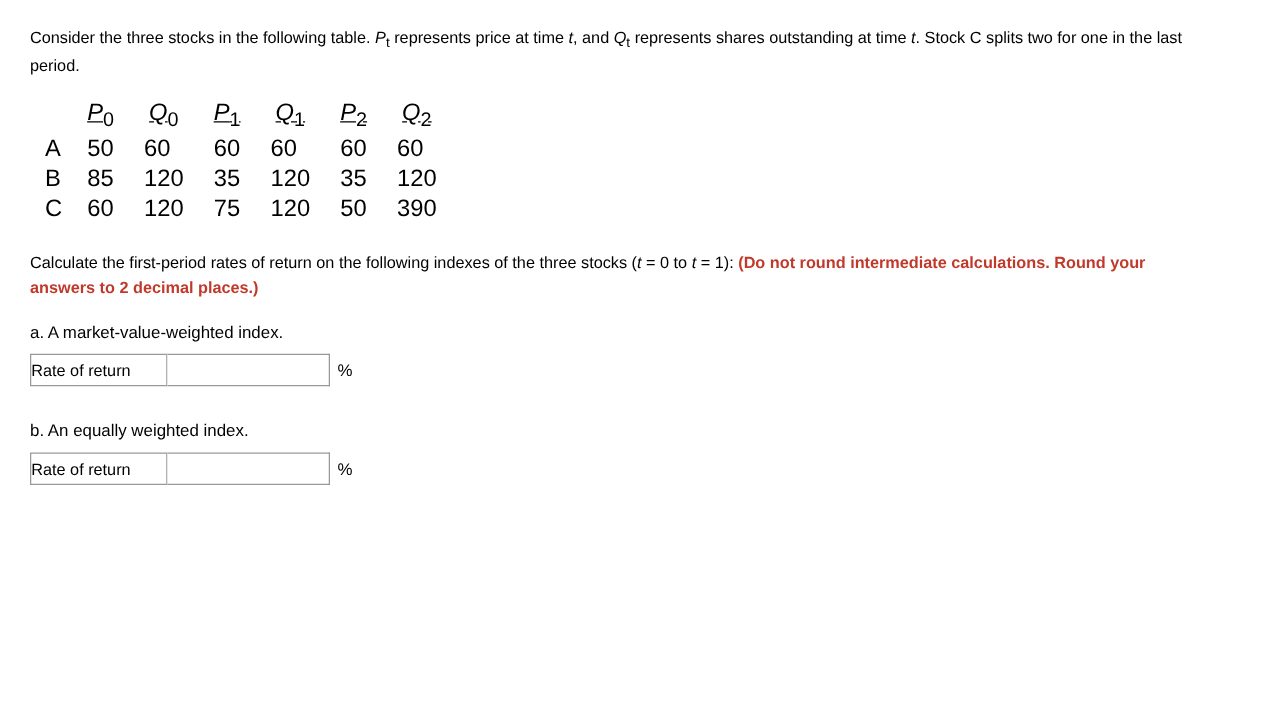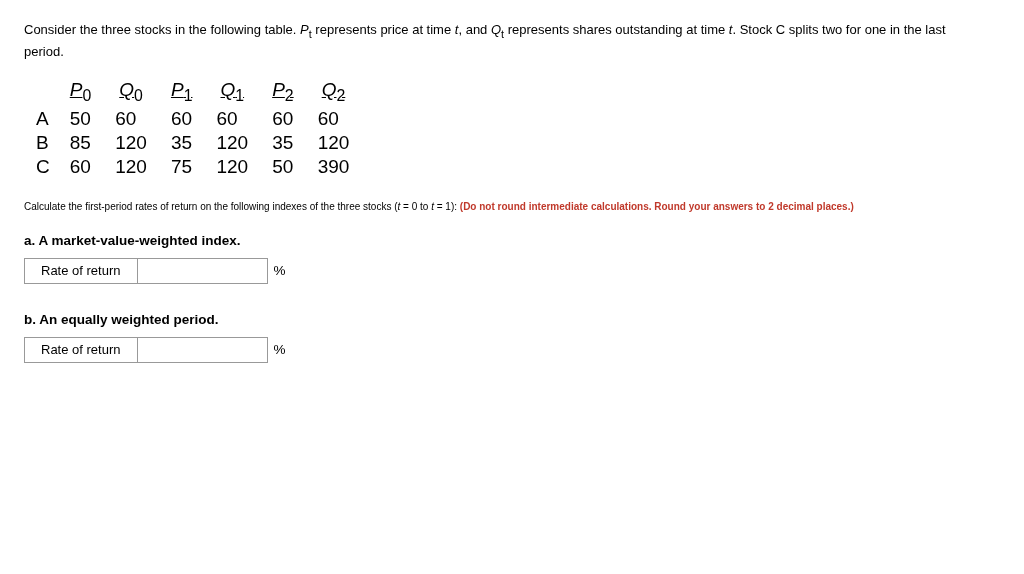--- a/index.html
+++ b/index.html
@@ -43,47 +43,47 @@
       text-align: left;
       padding: 1px 12px;
     }
 
     .stock-table td.row-label {
       text-align: left;
       padding-right: 8px;
     }
 
     .instruction-text {
-      font-size: 10px;
+      font-size: 13px;
       line-height: 1.55;
       margin-bottom: 18px;
       max-width: 940px;
     }
 
     .instruction-text .bold-red {
       font-weight: bold;
       color: #c0392b;
     }
 
     .section-label {
       font-size: 13.5px;
-      font-weight: bold;
+      font-weight: normal;
       margin-bottom: 10px;
     }
 
     .input-row {
       display: flex;
       align-items: center;
       margin-bottom: 28px;
     }
 
     .input-label {
       font-size: 13px;
       border: 1px solid #999;
-      padding: 3px 16px;
+      padding: 3px 0;
       background: #fff;
       min-width: 110px;
       height: 26px;
       display: flex;
       align-items: center;
     }
 
     .input-field {
       border: 1px solid #999;
       border-left: none;
@@ -160,19 +160,19 @@
 <div>
   <p class="section-label">a. A market-value-weighted index.</p>
   <div class="input-row">
     <div class="input-label">Rate of return</div>
     <input class="input-field" type="text" value="" style="">
     <span class="percent-label">%</span>
   </div>
 </div>
 
 <div class="section-b">
-  <p class="section-label">b. An equally weighted period.</p>
+  <p class="section-label">b. An equally weighted index.</p>
   <div class="input-row">
     <div class="input-label">Rate of return</div>
     <input class="input-field" type="text" value="" style="">
     <span class="percent-label">%</span>
   </div>
 </div>
 
 </body></html>

